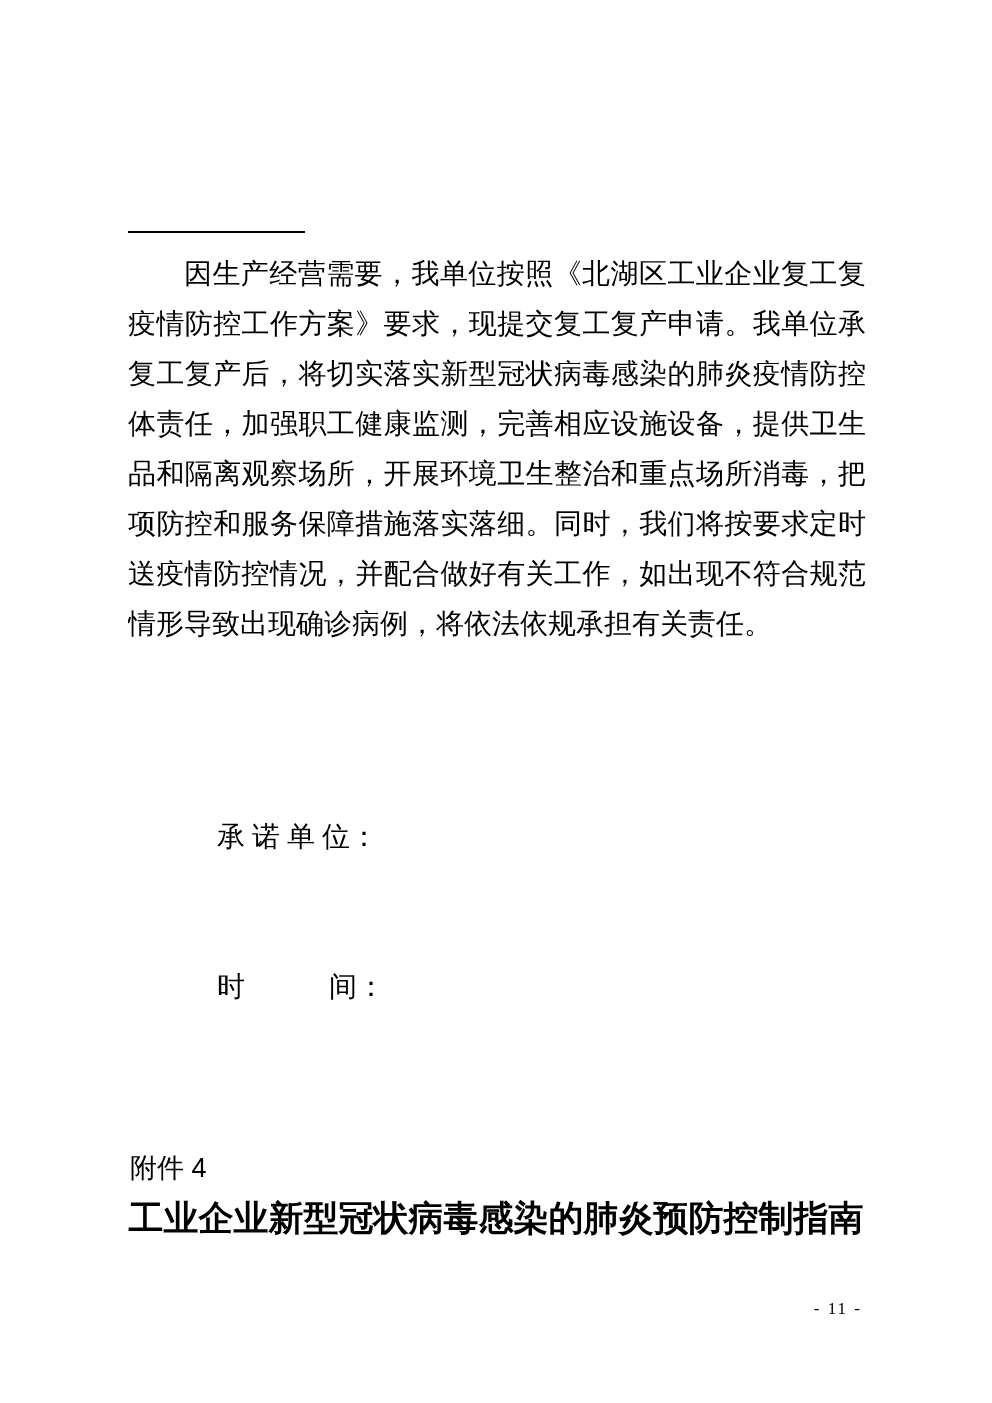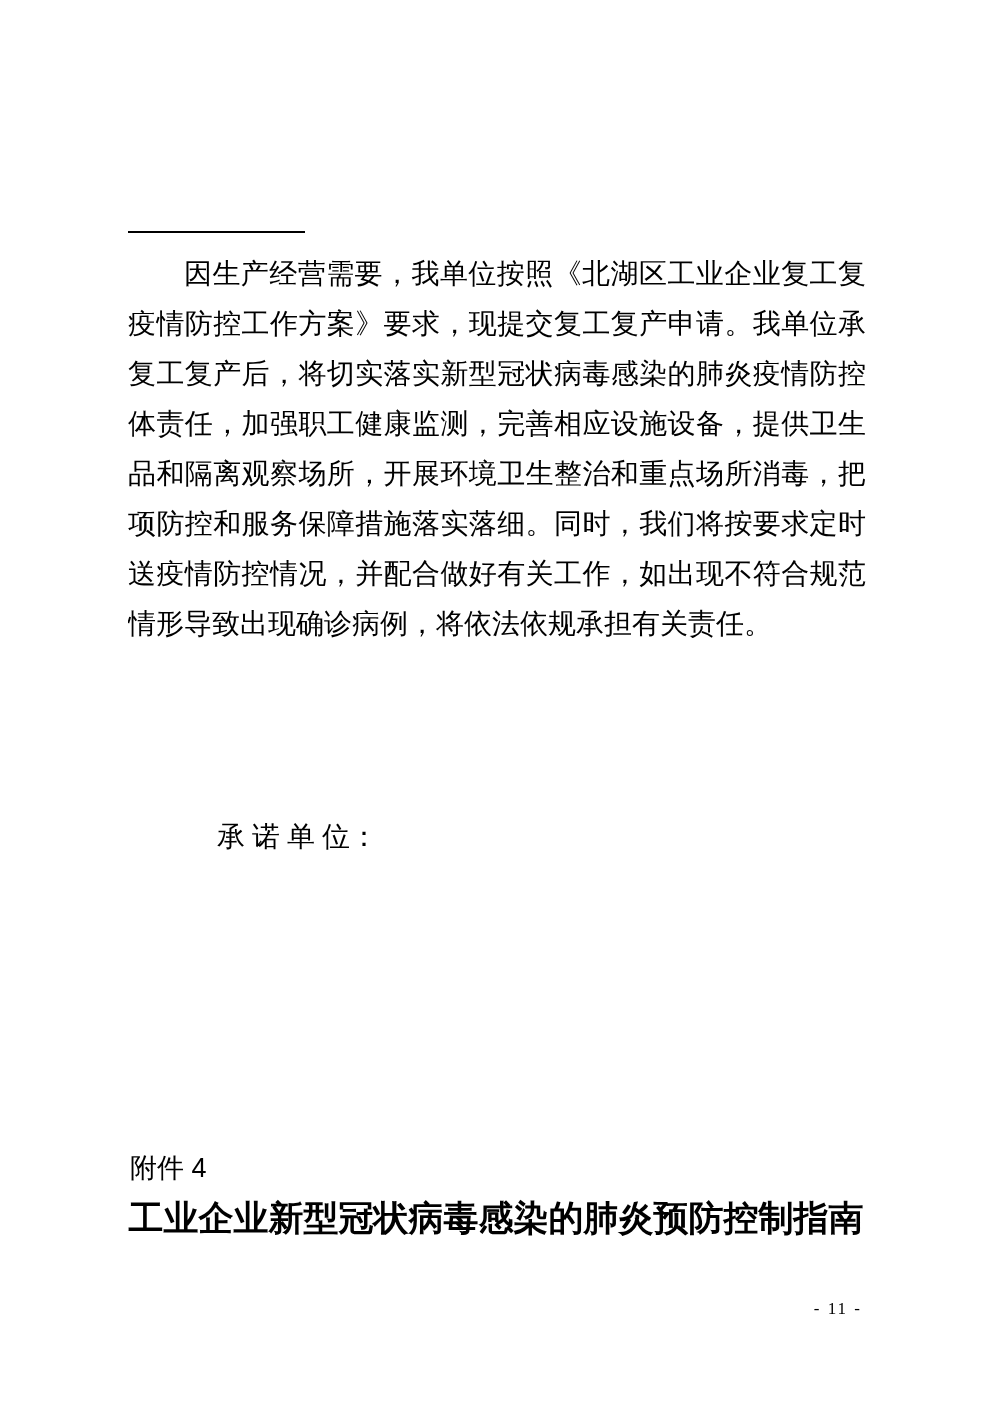--- a/index.html
+++ b/index.html
@@ -116,20 +116,21 @@
     <div class="body-line">复工复产后，将切实落实新型冠状病毒感染的肺炎疫情防控主</div>
     <div class="body-line">体责任，加强职工健康监测，完善相应设施设备，提供卫生用</div>
     <div class="body-line">品和隔离观察场所，开展环境卫生整治和重点场所消毒，把各</div>
     <div class="body-line">项防控和服务保障措施落实落细。同时，我们将按要求定时报</div>
     <div class="body-line">送疫情防控情况，并配合做好有关工作，如出现不符合规范的</div>
     <div class="body-line last">情形导致出现确诊病例，将依法依规承担有关责任。</div>
   </div>
 
   <div class="signature-block">
     <div class="signature-line">承 诺 单 位：</div>
+    <div class="signature-line">时　　　间：</div>
   </div>
 
   <div class="attachment-label">附件 4</div>
   <div class="attachment-title">工业企业新型冠状病毒感染的肺炎预防控制指南</div>
 
   <div class="page-number">- 11 -</div>
 
 </div>
 
 </body></html>

